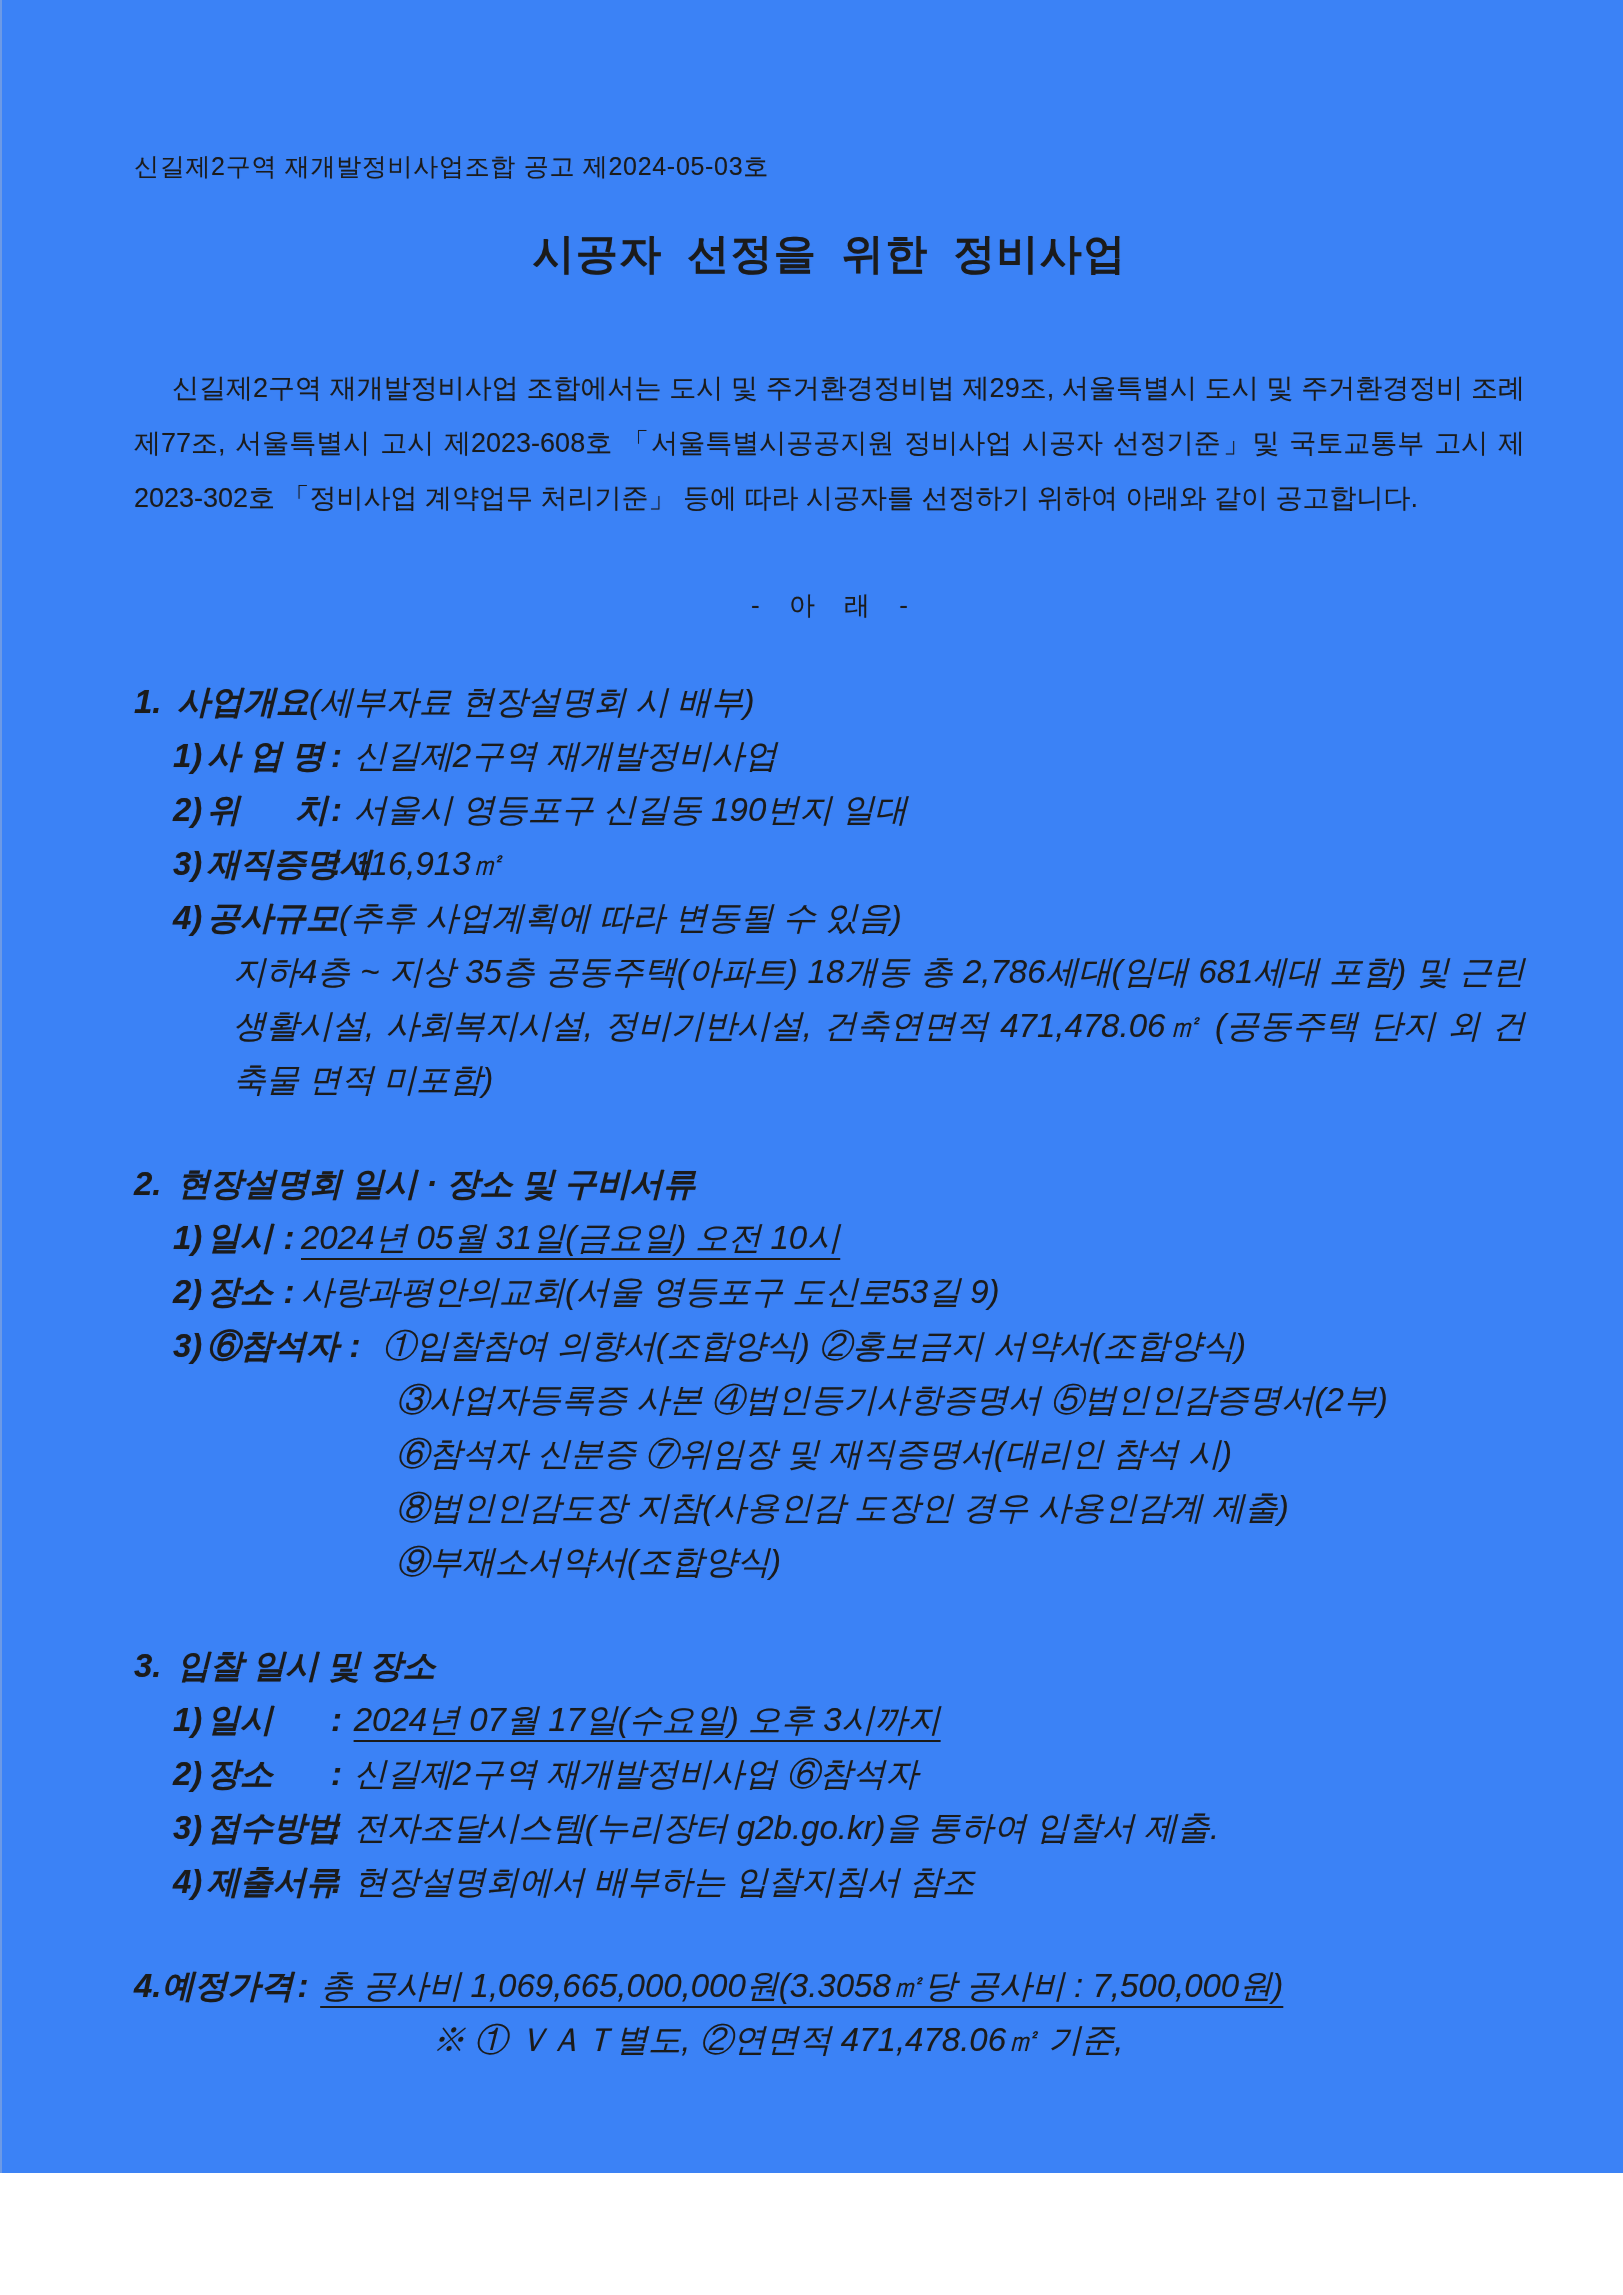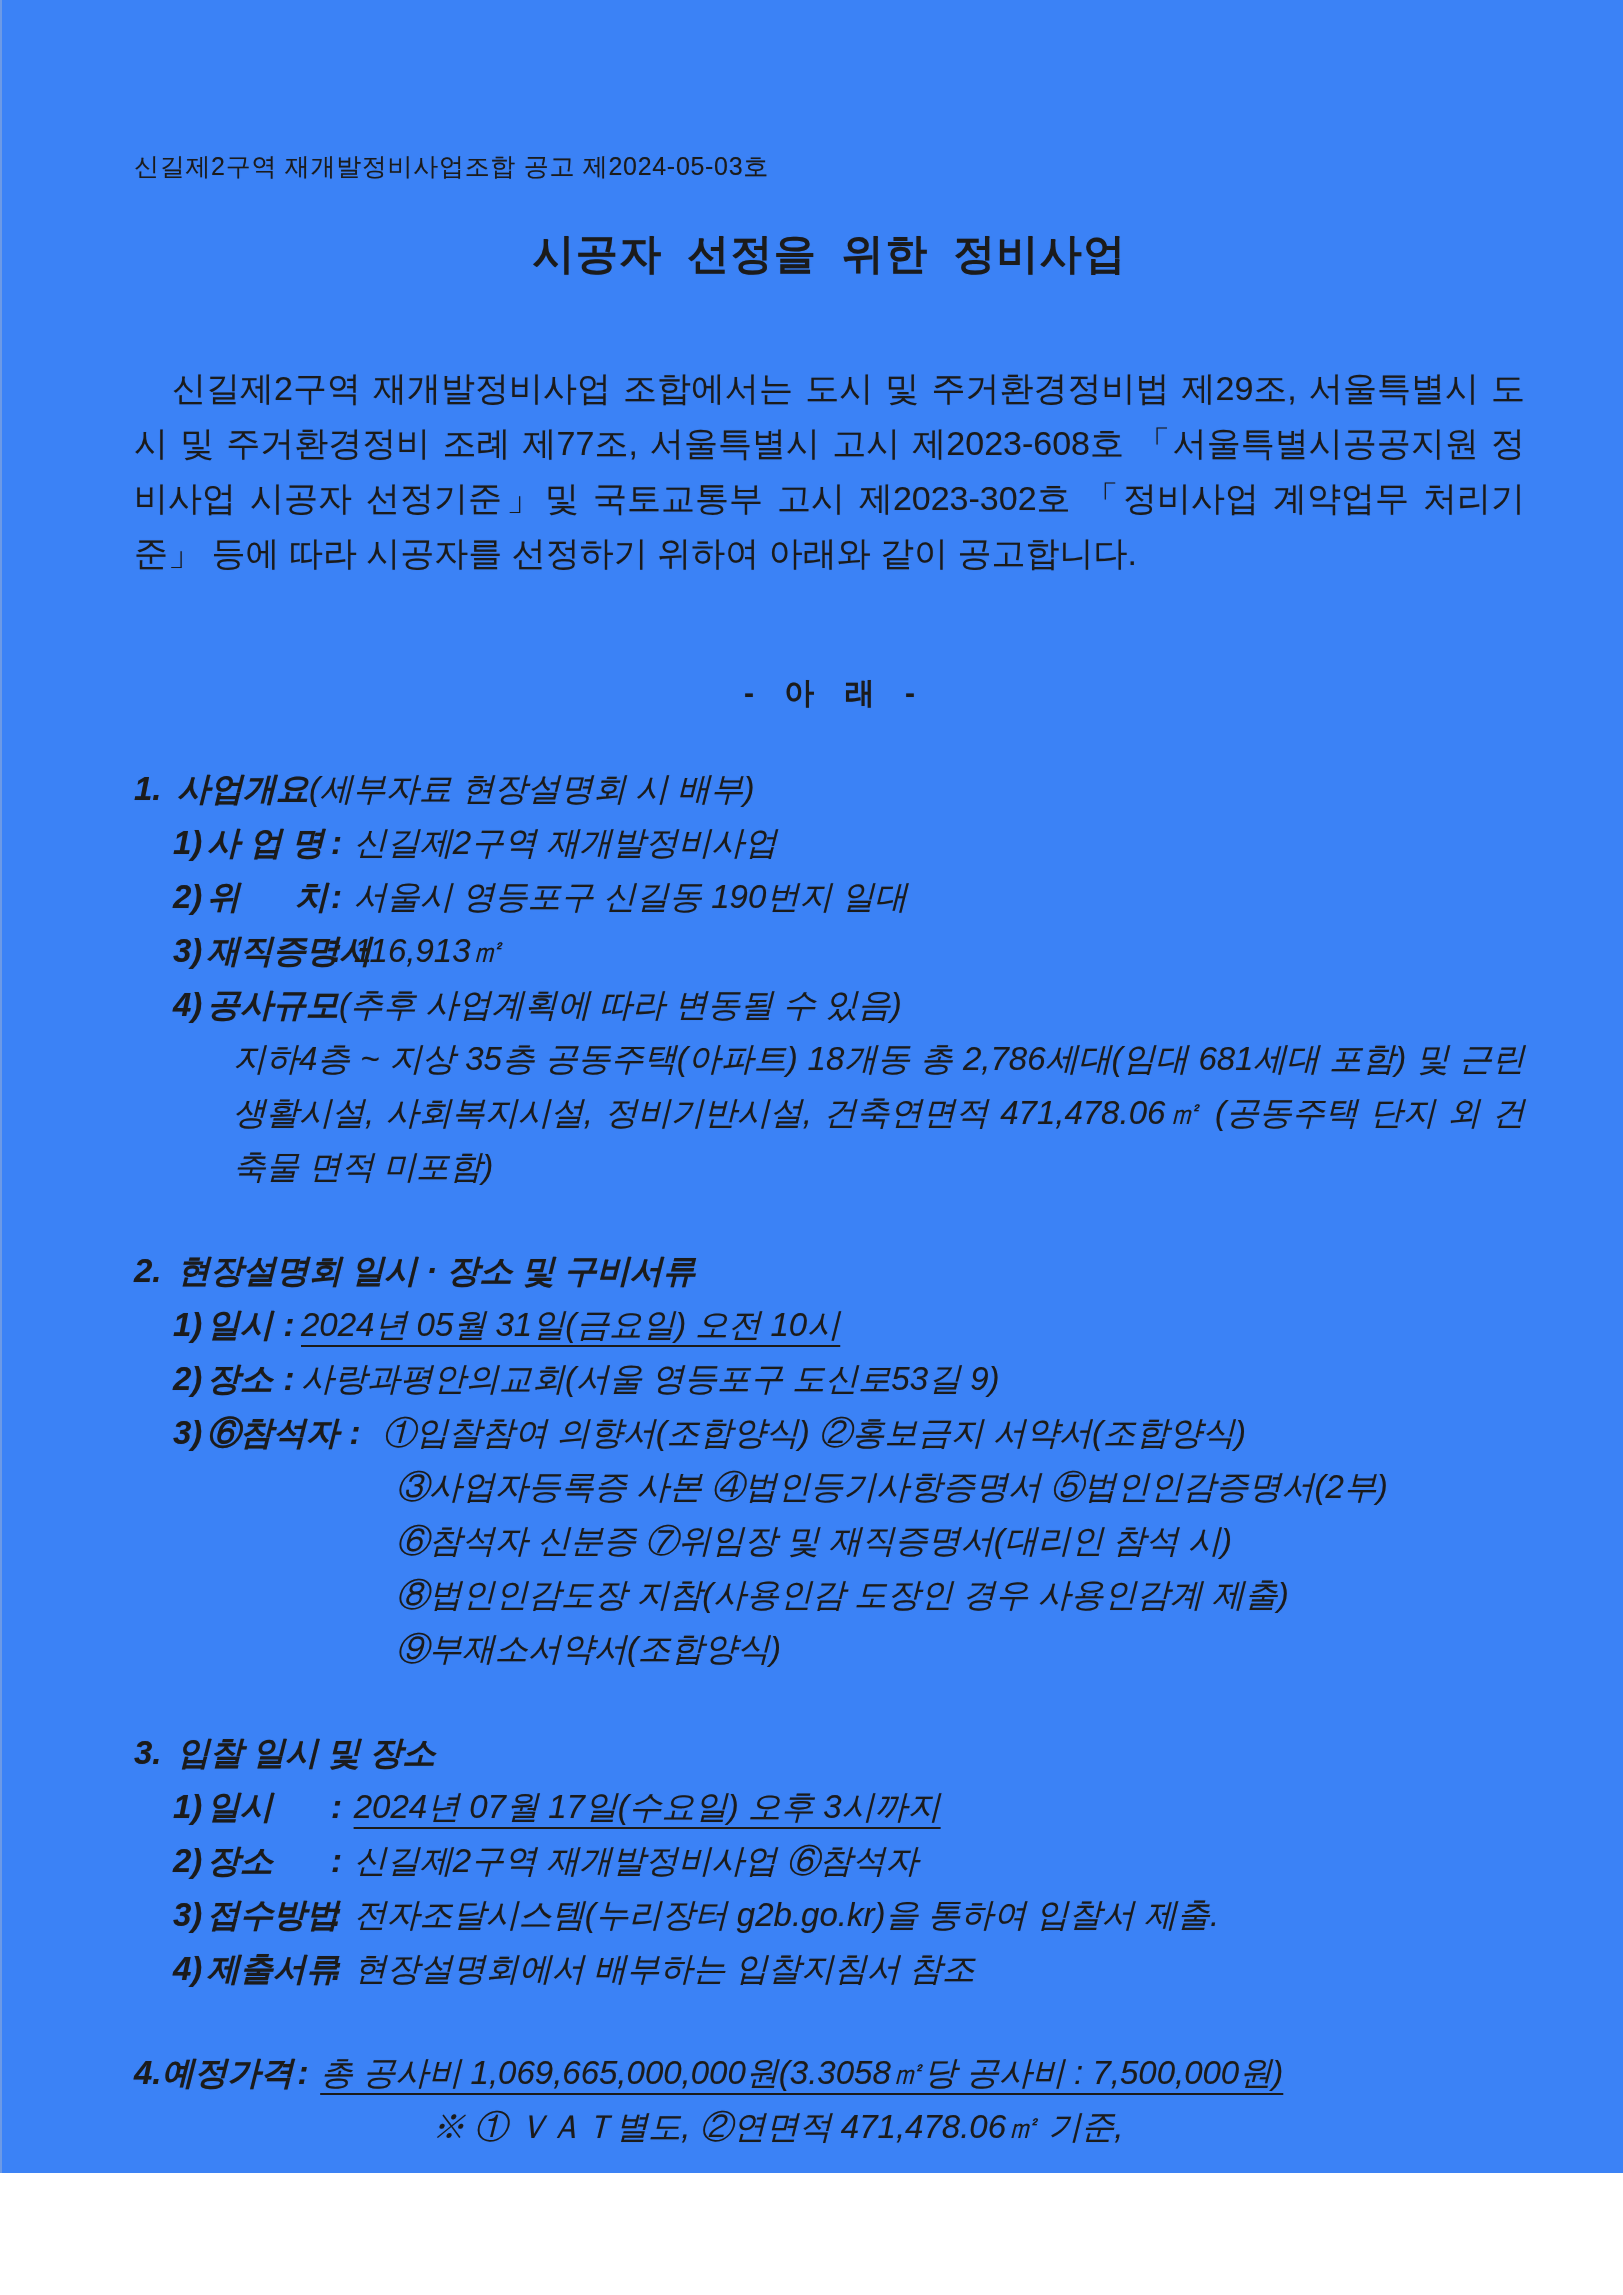--- a/index.html
+++ b/index.html
@@ -25,29 +25,29 @@
   .title {
     margin-top: 47px;
     text-align: center;
     font-size: 42px; line-height: 50px;
     font-weight: 700;
     word-spacing: 11.8px;
     letter-spacing: 1.3px;
   }
   .intro {
     margin-top: 82px;
-    font-size: 34px; line-height: 55px;
+    font-size: 27px; line-height: 55px;
     text-align: justify;
     text-indent: 38px;
   }
   .below {
-    margin-top: 92px;
+    margin-top: 60px;
     text-align: center;
-    font-size: 30px; line-height: 39px;
-    font-weight: 700;
+    font-size: 26px; line-height: 39px;
+    font-weight: 400;
     word-spacing: 22px;
   }
   .sec { margin-top: 50px; font-size: 33px; line-height: 54px; font-style: italic; }
   .sec-head { font-weight: 700; }
   .sec-head .no-h { display: inline-block; width: 43px; font-weight: 700; }
   .sec-head .nrm { font-weight: 400; }
   .b { font-weight: 700; }
   .item { padding-left: 39px; }
   .no { display: inline-block; width: 34px; font-weight: 700; }
   .lbl { display: inline-block; width: 120px; white-space: pre; font-weight: 700; }

